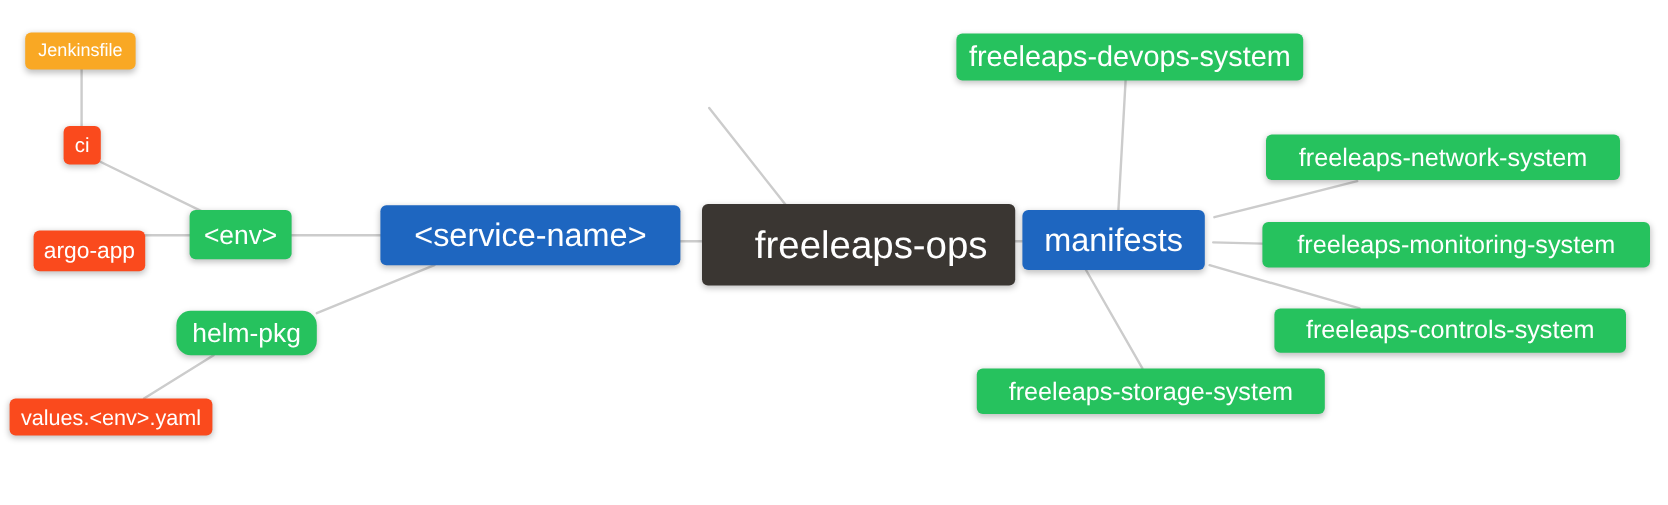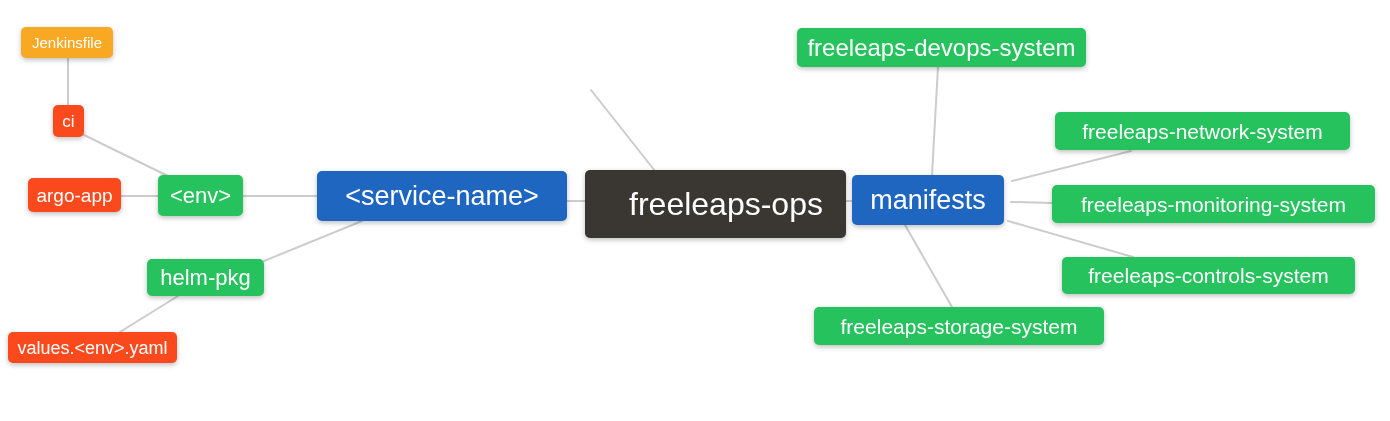--- a/index.html
+++ b/index.html
@@ -55,23 +55,23 @@
       <line x1="1012" y1="181" x2="1131" y2="151" stroke="#cccccc" stroke-width="2" stroke-linecap="round"></line>
       <line x1="1011" y1="202" x2="1052" y2="203" stroke="#cccccc" stroke-width="2" stroke-linecap="round"></line>
       <line x1="1008" y1="221" x2="1133" y2="257" stroke="#cccccc" stroke-width="2" stroke-linecap="round"></line>
       <line x1="905" y1="225" x2="952" y2="307" stroke="#cccccc" stroke-width="2" stroke-linecap="round"></line>
     </svg>
 
 <div class="node" style="left: 585px; top: 170px; width: 261px; height: 68px; font-size: 32px; background: rgb(58, 54, 50); padding-left: 21px;">freeleaps-ops</div>
     <div class="node" style="left: 317px; top: 171px; width: 250px; height: 50px; font-size: 27px; background: rgb(30, 102, 192);">&lt;service-name&gt;</div>
     <div class="node" style="left: 852px; top: 175px; width: 152px; height: 50px; font-size: 27px; background: rgb(30, 102, 192);">manifests</div>
     <div class="node" style="left: 158px; top: 175px; width: 85px; height: 41px; font-size: 22px; background: rgb(38, 194, 94);">&lt;env&gt;</div>
-    <div class="node" style="left: 147px; top: 259px; width: 117px; height: 37px; font-size: 22px; background: rgb(38, 194, 94);">helm-pkg</div>
+    <div class="node" style="left: 147px; top: 259px; width: 117px; height: 37px; font-size: 22px; background: rgb(38, 194, 94); border-radius: 12px;">helm-pkg</div>
     <div class="node" style="left: 797px; top: 28px; width: 289px; height: 39px; font-size: 24px; background: rgb(38, 194, 94);">freeleaps-devops-system</div>
     <div class="node" style="left: 1055px; top: 112px; width: 295px; height: 38px; font-size: 21px; background: rgb(38, 194, 94);">freeleaps-network-system</div>
     <div class="node" style="left: 1052px; top: 185px; width: 323px; height: 38px; font-size: 21px; background: rgb(38, 194, 94);">freeleaps-monitoring-system</div>
     <div class="node" style="left: 1062px; top: 257px; width: 293px; height: 37px; font-size: 21px; background: rgb(38, 194, 94);">freeleaps-controls-system</div>
     <div class="node" style="left: 814px; top: 307px; width: 290px; height: 38px; font-size: 21px; background: rgb(38, 194, 94);">freeleaps-storage-system</div>
-    <div class="node" style="left: 28px; top: 178px; width: 93px; height: 34px; font-size: 19px; background: rgb(250, 74, 29);">argo-app</div>
+    <div class="node" style="left: 28px; top: 192px; width: 93px; height: 34px; font-size: 19px; background: rgb(250, 74, 29);">argo-app</div>
     <div class="node" style="left: 8px; top: 332px; width: 169px; height: 31px; font-size: 18px; background: rgb(250, 74, 29);">values.&lt;env&gt;.yaml</div>
     <div class="node" style="left: 53px; top: 105px; width: 31px; height: 32px; font-size: 17px; background: rgb(250, 74, 29);">ci</div>
     <div class="node" style="left: 21px; top: 27px; width: 92px; height: 31px; font-size: 15px; background: rgb(249, 168, 36);">Jenkinsfile</div>
   </div>
 
 </body></html>

